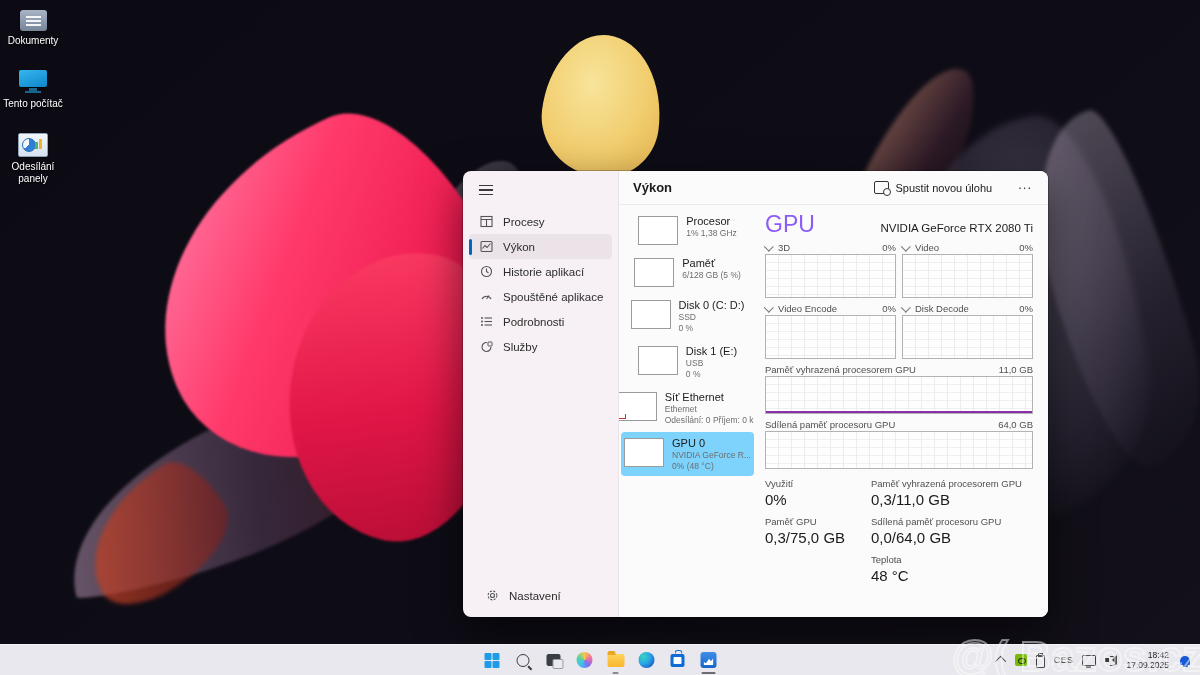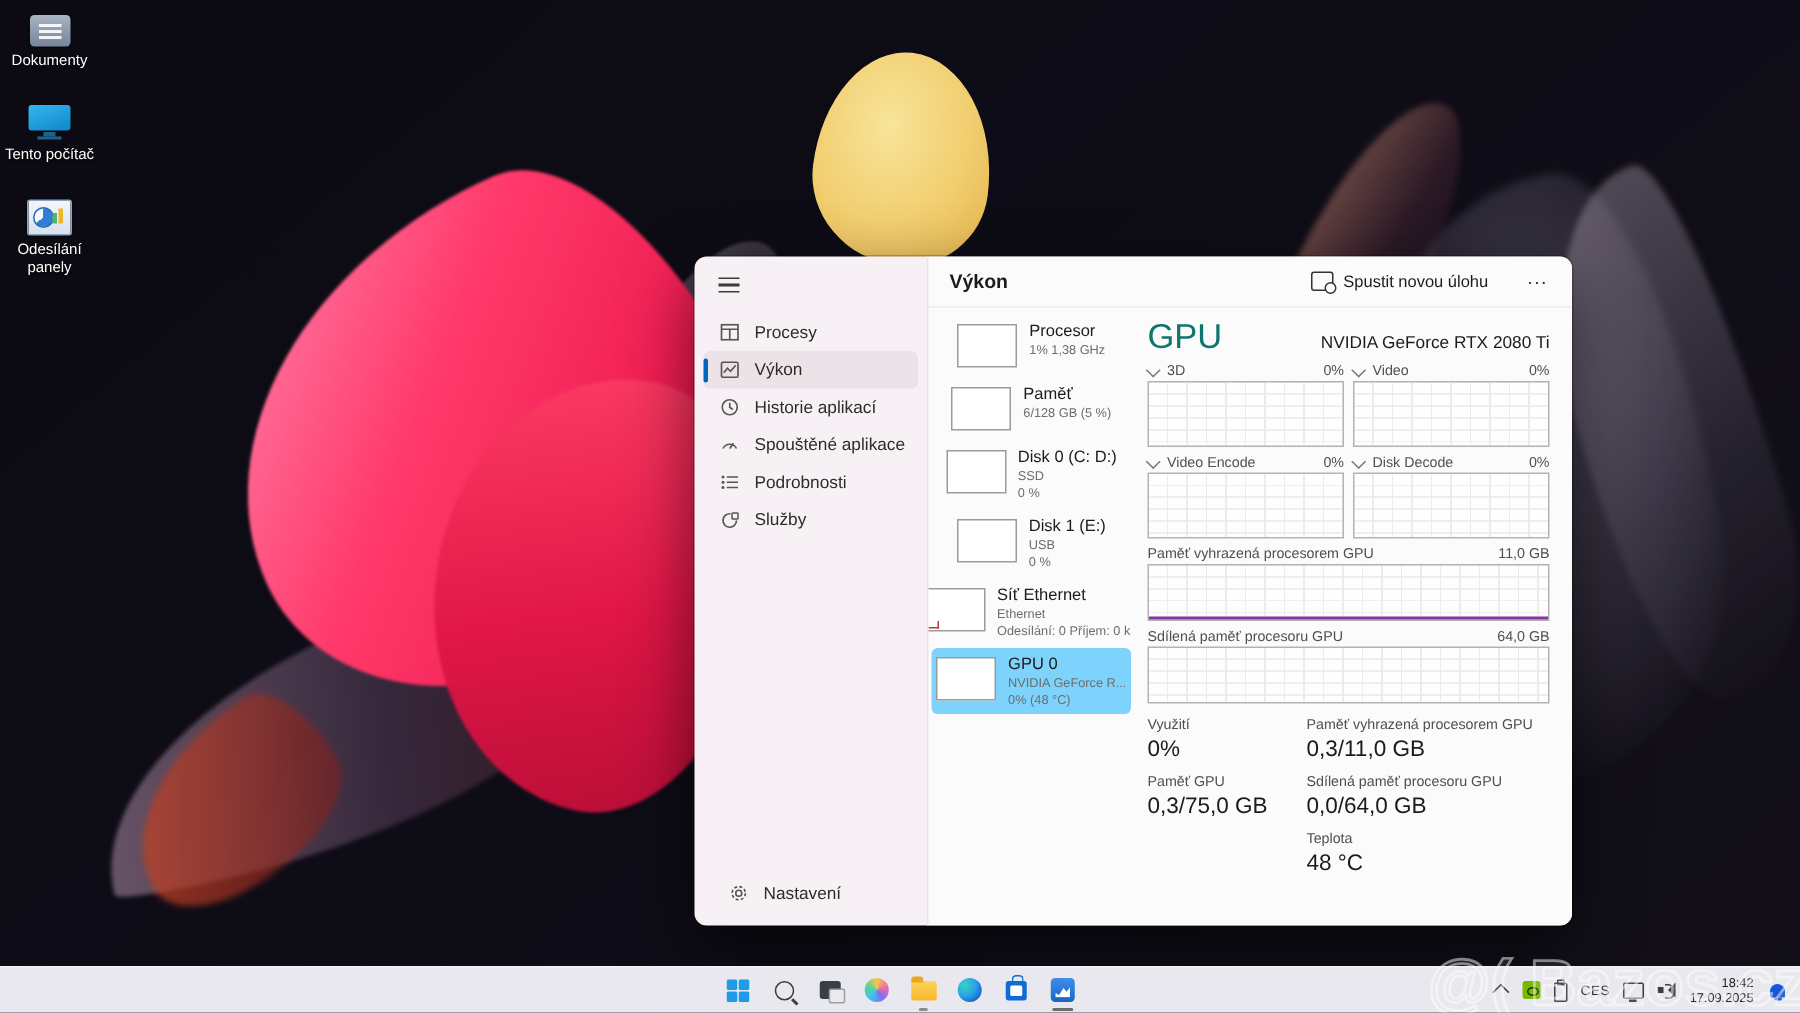--- a/index.html
+++ b/index.html
@@ -92,21 +92,21 @@
   .perf-item{display:flex;gap:8px;padding:5px 3px;border-radius:4px;align-items:flex-start;}
   .perf-item.sel{background:#7dd3fc;}
   .mini{width:38px;height:27px;background:#fff;border:1px solid #9b9b9b;flex:0 0 auto;margin-top:1px;position:relative;}
   .mini .net{position:absolute;left:1px;bottom:1px;width:6px;height:4px;border-bottom:1.5px solid #c0392b;border-right:1.5px solid #c0392b;}
   .ptxt{min-width:0;}
   .pname{font-size:11px;color:#1b1b1b;line-height:13px;white-space:nowrap;}
   .psub{font-size:8.5px;color:#6d6d6d;line-height:10.5px;white-space:nowrap;}
   
   .gpupanel{flex:1;padding:6px 15px 0 11px;min-width:0;}
   .gpuhead{display:flex;align-items:baseline;}
-  .gputitle{font-size:23px;color:#0f766e;font-weight:400;}
+  .gputitle{font-size:23px;color:#8b5cf6;font-weight:400;}
   .gpudev{margin-left:auto;font-size:11.5px;color:#1b1b1b;}
   .chartgrid{display:grid;grid-template-columns:1fr 1fr;column-gap:6px;row-gap:4px;margin-top:3px;}
   .chart-h{display:flex;align-items:center;font-size:9.5px;color:#4f4f4f;height:13px;}
   .chev{width:6px;height:6px;border-left:1px solid #777;border-bottom:1px solid #777;transform:rotate(-45deg) translateY(-1px);margin:0 5px 0 1px;flex:0 0 auto;}
   .chart-h .val{margin-left:auto;}
   .chart-box{border:1px solid #b3b3b3;position:relative;
     background:repeating-linear-gradient(to right,transparent 0 12px,#ececec 12px 13px),
                repeating-linear-gradient(to bottom,transparent 0 7px,#efefef 7px 8px),#fefefe;}
   .h43{height:42px;}
   .h37{height:36px;}

